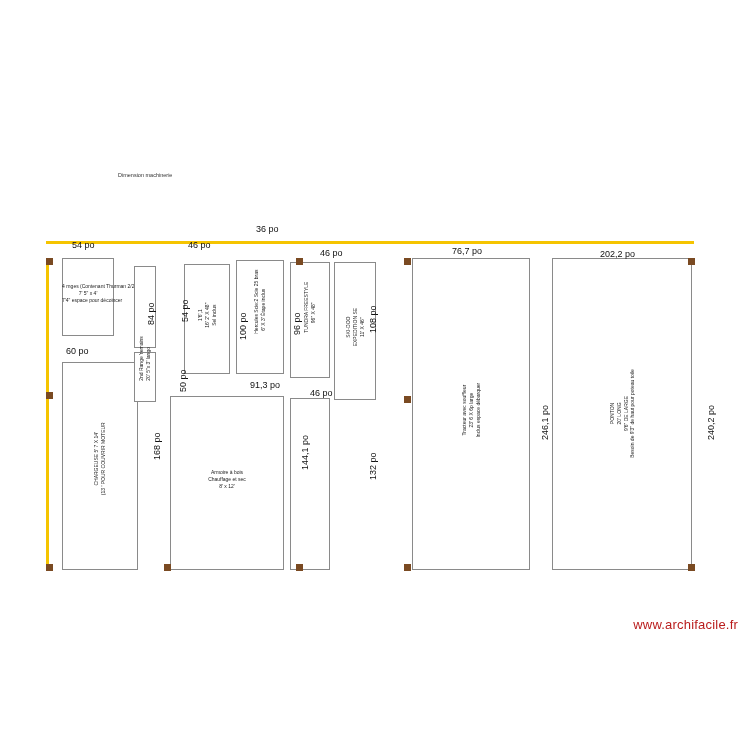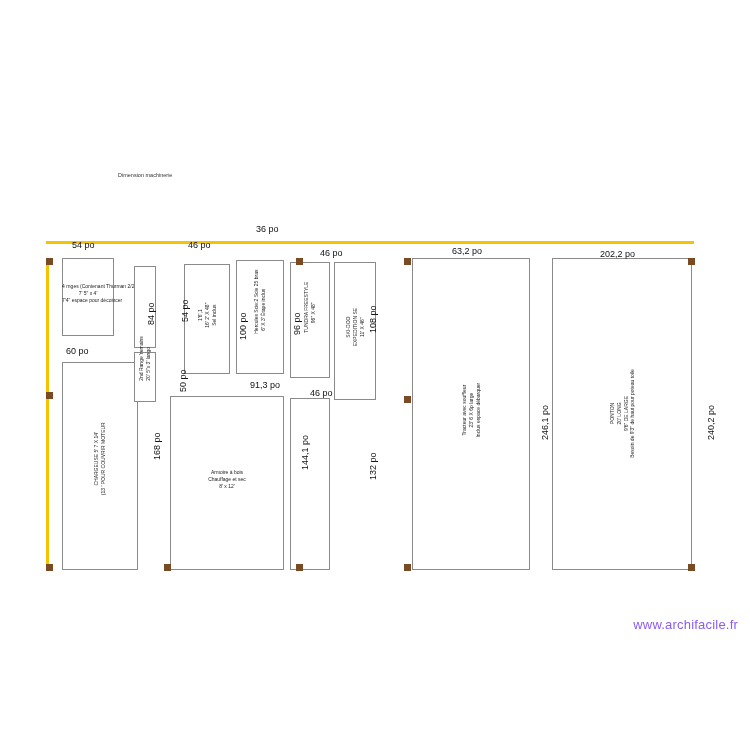--- a/index.html
+++ b/index.html
@@ -53,21 +53,21 @@
   .leftwall{
     position:absolute;
     background:#f5c400;
     width:3px;
   }
   .watermark{
     position:absolute;
     right:12px;
     bottom:118px;
     font-size:13px;
-    color:#8b5cf6;
+    color:#b91c1c;
     letter-spacing:.2px;
   }
   .machnote{
     position:absolute;
     left:118px;top:172px;
     font-size:5.5px;color:#333;
   }
 </style>
 </head>
 <body>
@@ -122,21 +122,21 @@
     <div class="wallpost" style="left: 296px; top: 564px;"></div>
     <div class="wallpost" style="left: 404px; top: 258px;"></div>
     <div class="wallpost" style="left: 404px; top: 396px;"></div>
     <div class="wallpost" style="left: 404px; top: 564px;"></div>
     <div class="wallpost" style="left: 688px; top: 258px;"></div>
     <div class="wallpost" style="left: 688px; top: 564px;"></div>
     <div class="dim" style="left: 72px; top: 240px;">54 po</div>
     <div class="dim" style="left: 188px; top: 240px;">46 po</div>
     <div class="dim" style="left: 248px; top: 224px; margin-left: 8px;">36 po</div>
     <div class="dim" style="left: 320px; top: 248px;">46 po</div>
-    <div class="dim" style="left: 452px; top: 246px;">63,2 po</div>
+    <div class="dim" style="left: 452px; top: 246px;">76,7 po</div>
     <div class="dim" style="left: 600px; top: 249px;">202,2 po</div>
     <div class="dim" style="left: 66px; top: 346px;">60 po</div>
     <div class="dim" style="left: 210px; top: 380px; padding-left: 40px;">91,3 po</div>
     <div class="dim" style="left: 310px; top: 388px;">46 po</div>
     <div class="dim vert" style="left: 146px; top: 325px;">84 po</div>
     <div class="dim vert" style="left: 180px; top: 322px;">54 po</div>
     <div class="dim vert" style="left: 238px; top: 340px;">100 po</div>
     <div class="dim vert" style="left: 292px; top: 335px;">96 po</div>
     <div class="dim vert" style="left: 368px; top: 333px;">108 po</div>
     <div class="dim vert" style="left: 178px; top: 392px;">50 po</div>

